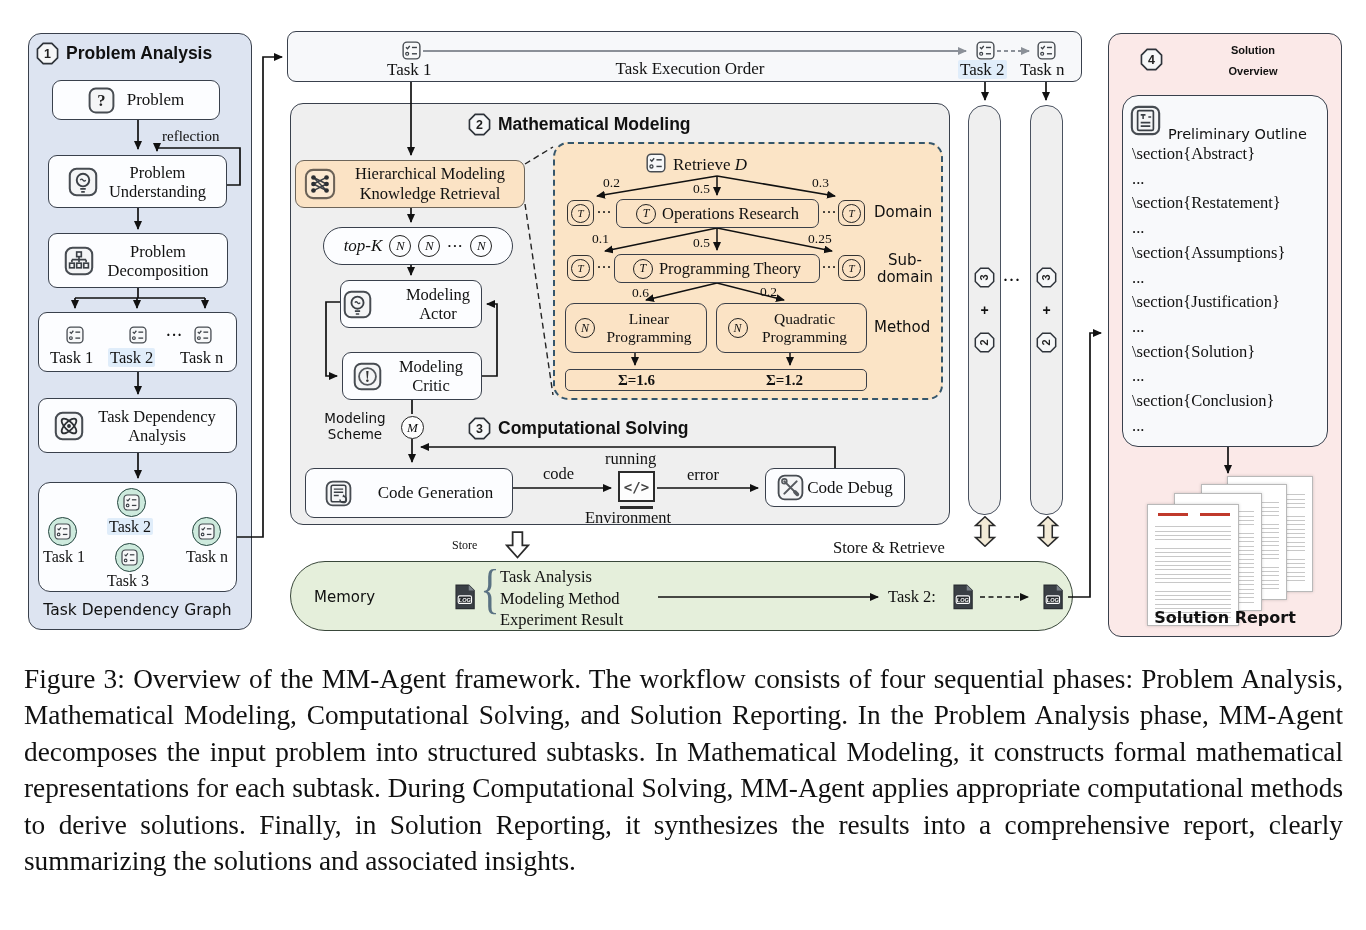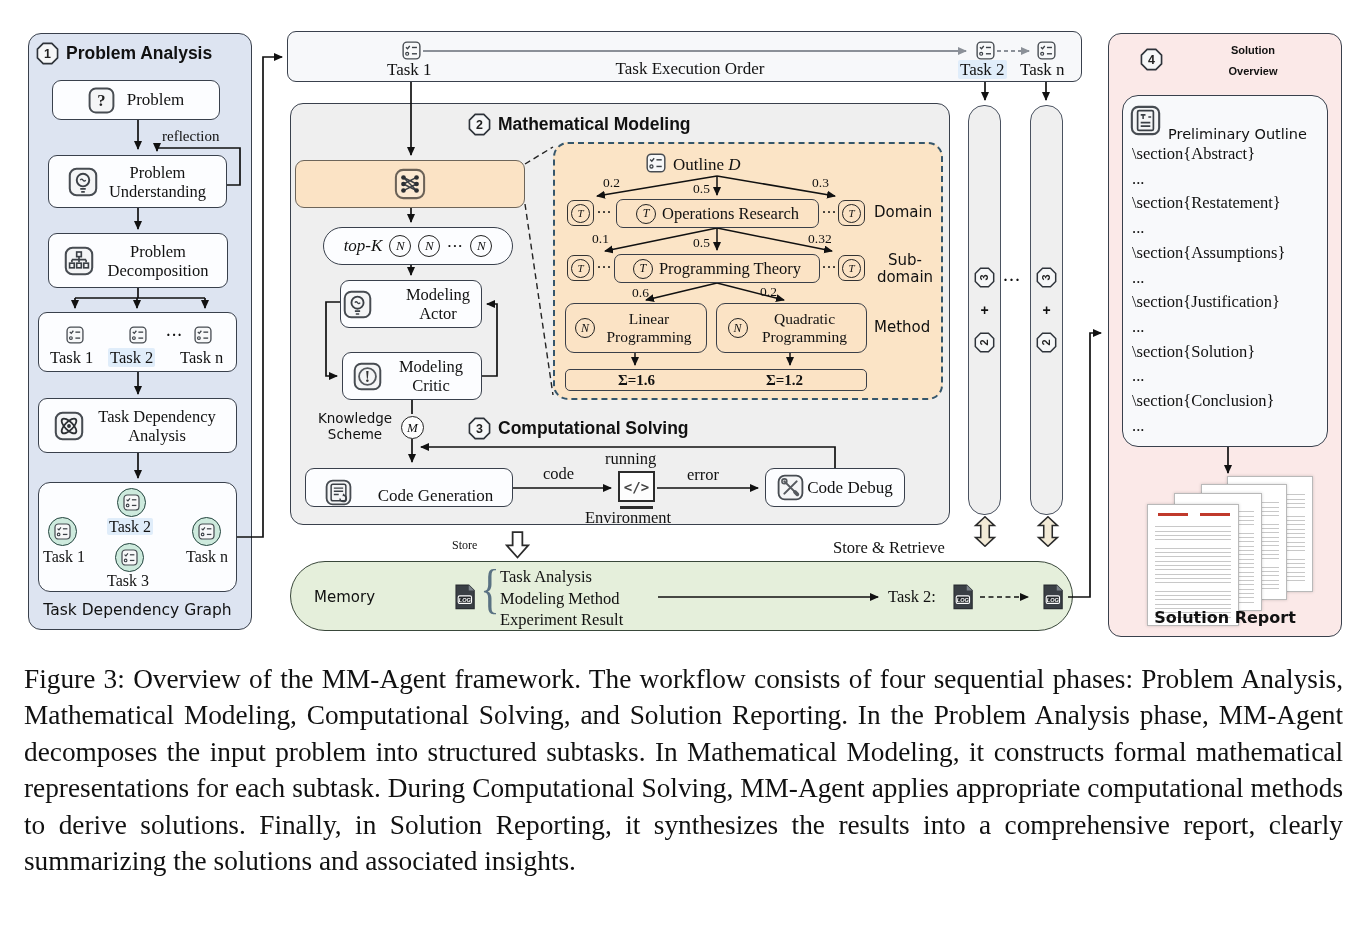--- a/index.html
+++ b/index.html
@@ -233,20 +233,21 @@
   <svg width="23" height="23" viewBox="0 0 24 24">
       <use href="#sym-badge"></use>
       <text x="12" y="16.5" text-anchor="middle" font-family="Liberation Sans,sans-serif" font-weight="bold" font-size="13" fill="#222">2</text>
     </svg>
   <span class="t">Mathematical Modeling</span>
 </div>
 <div class="box obox" style="left:295px;top:160px;width:230px;height:48px;gap:8px;border-color:#6d655a;">
   <svg class="iconbox" width="32" height="32" viewBox="0 0 22 22">
       <use href="#sym-network"></use>
     </svg>
+  <span class="serif ctr" style="font-size:16.5px;width:172px;line-height:20px;">Hierarchical Modeling Knowledge Retrieval</span>
 </div>
 <div class="box" style="left:323px;top:227px;width:190px;height:38px;border-radius:19px;gap:7px;">
   <span class="serif ital" style="font-size:17px;">top-K</span>
   <span class="circ" style="width:22px;height:22px;font-size:13px;">N</span>
   <span class="circ" style="width:22px;height:22px;font-size:13px;">N</span>
   <span class="dots serif" style="font-size:13px;">···</span>
   <span class="circ" style="width:22px;height:22px;font-size:13px;">N</span>
 </div>
 <div class="box" style="left:340px;top:280px;width:142px;height:48px;gap:25px;">
   <svg class="iconbox" width="29" height="29" viewBox="0 0 22 22">
@@ -254,48 +255,48 @@
     </svg>
   <span class="serif ctr" style="font-size:16.5px;width:82px;line-height:19px;">Modeling Actor</span>
 </div>
 <div class="box" style="left:342px;top:352px;width:140px;height:48px;gap:9px;">
   <svg class="iconbox" width="29" height="29" viewBox="0 0 22 22">
       <use href="#sym-critic"></use>
     </svg>
   <span class="serif ctr" style="font-size:16.5px;width:80px;line-height:19px;">Modeling Critic</span>
 </div>
 <div class="lbl comic ctr" style="left:312px;top:410px;width:86px;font-size:13.5px;line-height:16px;">
-  <span>Knowledge</span><br>
+  <span>Modeling</span><br>
   <span>Scheme</span>
 </div>
 <span class="circ abs" style="left:401px;top:416px;width:23px;height:23px;font-size:13px;z-index:3;background:#fdfdfd;">M</span>
 
 <svg class="abs" style="left:646px;top:153px;z-index:3;" width="20" height="20" viewBox="0 0 22 22">
     <use href="#sym-checklist"></use>
   </svg>
-<div class="lbl serif" style="left:673px;top:155px;font-size:17px;z-index:3;"><span>Outline</span>&nbsp;<span class="ital">D</span></div>
+<div class="lbl serif" style="left:673px;top:155px;font-size:17px;z-index:3;"><span>Retrieve</span>&nbsp;<span class="ital">D</span></div>
 <div class="lbl serif" style="left:603px;top:175px;font-size:13.5px;">0.2</div>
 <div class="lbl serif" style="left:693px;top:181px;font-size:13.5px;">0.5</div>
 <div class="lbl serif" style="left:812px;top:175px;font-size:13.5px;">0.3</div>
 <div class="tbox" style="left:567px;top:200px;">
     <span class="circ" style="width:19px;height:19px;font-size:11px;">T</span>
   </div>
 <div class="lbl dots serif" style="left:597px;top:206px;font-size:12px;">···</div>
 <div class="box obox" style="left:616px;top:199px;width:203px;height:29px;gap:6px;border-color:#3a3f48;border-radius:7px;">
   <span class="circ" style="width:20px;height:20px;font-size:12px;">T</span>
   <span class="serif" style="font-size:16.5px;">Operations Research</span>
 </div>
 <div class="lbl dots serif" style="left:822px;top:206px;font-size:12px;">···</div>
 <div class="tbox" style="left:838px;top:200px;">
     <span class="circ" style="width:19px;height:19px;font-size:11px;">T</span>
   </div>
 <div class="lbl comic" style="left:874px;top:204px;font-size:15px;">Domain</div>
 <div class="lbl serif" style="left:592px;top:231px;font-size:13.5px;">0.1</div>
 <div class="lbl serif" style="left:693px;top:235px;font-size:13.5px;">0.5</div>
-<div class="lbl serif" style="left:808px;top:231px;font-size:13.5px;">0.32</div>
+<div class="lbl serif" style="left:808px;top:231px;font-size:13.5px;">0.25</div>
 <div class="tbox" style="left:567px;top:255px;">
     <span class="circ" style="width:19px;height:19px;font-size:11px;">T</span>
   </div>
 <div class="lbl dots serif" style="left:597px;top:261px;font-size:12px;">···</div>
 <div class="box obox" style="left:614px;top:254px;width:206px;height:29px;gap:6px;border-color:#3a3f48;border-radius:7px;">
   <span class="circ" style="width:20px;height:20px;font-size:12px;">T</span>
   <span class="serif" style="font-size:16.5px;">Programming Theory</span>
 </div>
 <div class="lbl dots serif" style="left:822px;top:261px;font-size:12px;">···</div>
 <div class="tbox" style="left:838px;top:255px;">
@@ -318,21 +319,21 @@
   <span class="serif bold" style="position:absolute;left:200px;font-size:15px;">Σ=1.2</span>
 </div>
 
 <div class="hdr" style="left:468px;top:417px;">
   <svg width="23" height="23" viewBox="0 0 24 24">
       <use href="#sym-badge"></use>
       <text x="12" y="16.5" text-anchor="middle" font-family="Liberation Sans,sans-serif" font-weight="bold" font-size="13" fill="#222">3</text>
     </svg>
   <span class="t">Computational Solving</span>
 </div>
-<div class="box" style="left:305px;top:468px;width:208px;height:39px;gap:26px;align-items:flex-end;">
+<div class="box" style="left:305px;top:468px;width:208px;height:50px;gap:26px;">
   <svg class="iconbox" width="27" height="27" viewBox="0 0 22 22">
       <use href="#sym-codegen"></use>
     </svg>
   <span class="serif" style="font-size:17px;">Code Generation</span>
 </div>
 <div class="lbl serif" style="left:543px;top:465px;font-size:16.5px;text-align:center;">code</div>
 <div class="lbl serif" style="left:605px;top:450px;font-size:16.5px;">running</div>
 <div class="envbox" style="left:618px;top:471px;width:37px;height:31px;font-size:14px;">&lt;/&gt;</div>
 <div class="abs" style="left:620px;top:506px;width:33px;height:2.6px;background:#2b2b2b;z-index:3;"></div>
 <div class="lbl serif" style="left:585px;top:509px;font-size:16.5px;">Environment</div>

